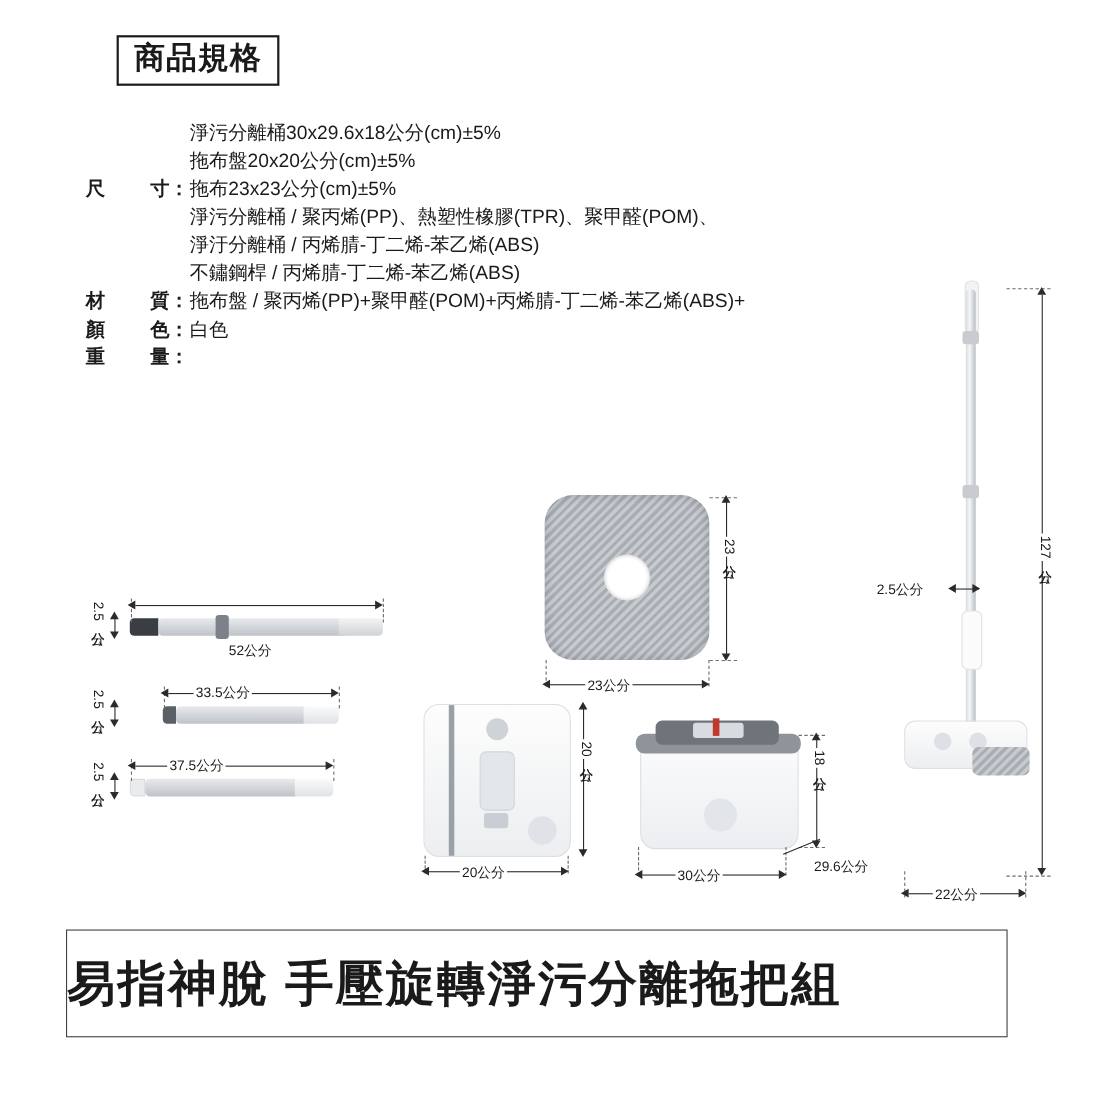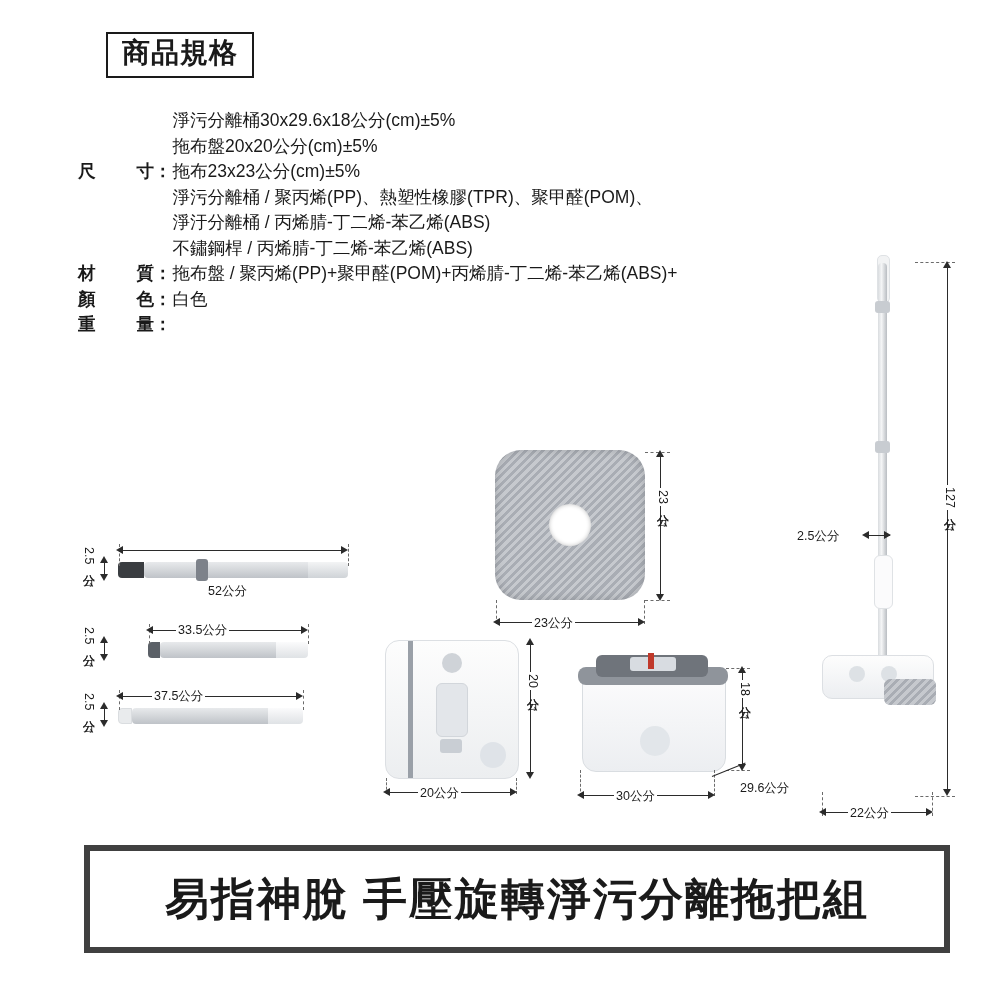--- a/index.html
+++ b/index.html
@@ -88,28 +88,28 @@
   }
   .dim.vert {
     writing-mode: vertical-rl;
     text-orientation: mixed;
     padding: 2px 0;
   }
 
   
   .bottom-box {
     position: absolute;
-    left: 84px;
+    left: 60px;
     top: 845px;
     width: 854px;
     height: 96px;
-    border: 6px solid #404040;
+    border: 1px solid #404040;
     display: flex;
     align-items: center;
-    justify-content: center;
+    justify-content: flex-start;
   }
   .bottom-box span {
     font-size: 44px;
     font-weight: bold;
     letter-spacing: 2px;
   }
 
   
   .mop-pad {
     position: absolute;

